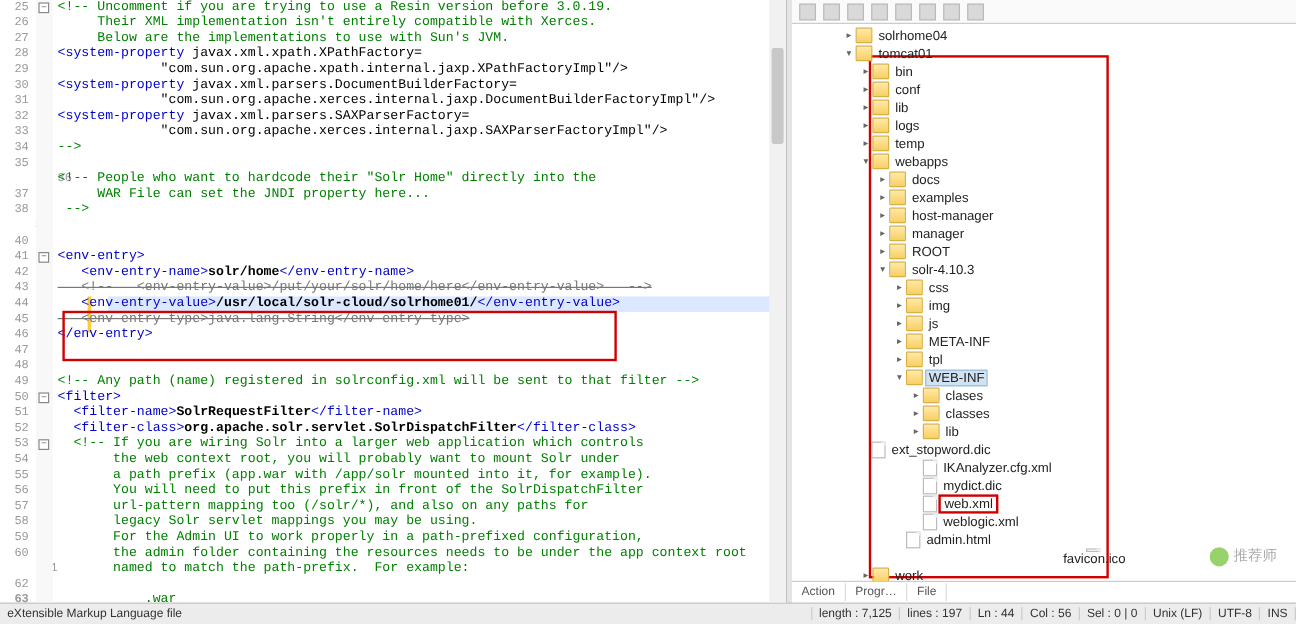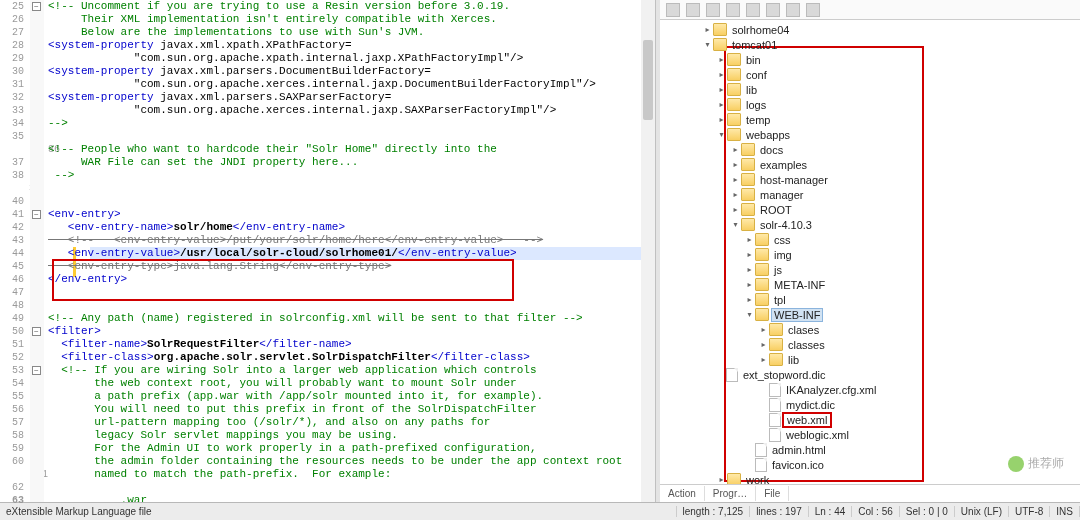--- a/index.html
+++ b/index.html
@@ -259,21 +259,21 @@
           <div class="tree-row" style="padding-left: 98px;">
             <span class="tw"></span>
             <span class="ic-file"></span>
             <span class="label-box">weblogic.xml</span>
           </div>
           <div class="tree-row" style="padding-left: 84px;">
             <span class="tw"></span>
             <span class="ic-file"></span>
             <span class="label-box">admin.html</span>
           </div>
-          <div class="tree-row" style="padding-left: 84px;">
+          <div class="tree-row" style="padding-left: 84px; flex-direction: column;">
             <span class="tw"></span>
             <span class="ic-file"></span>
             <span class="label-box">favicon.ico</span>
           </div>
           <div class="tree-row" style="padding-left: 56px;">
             <span class="tw">▸</span>
             <span class="ic-folder"></span>
             <span class="label-box">work</span>
           </div>
         </div>

